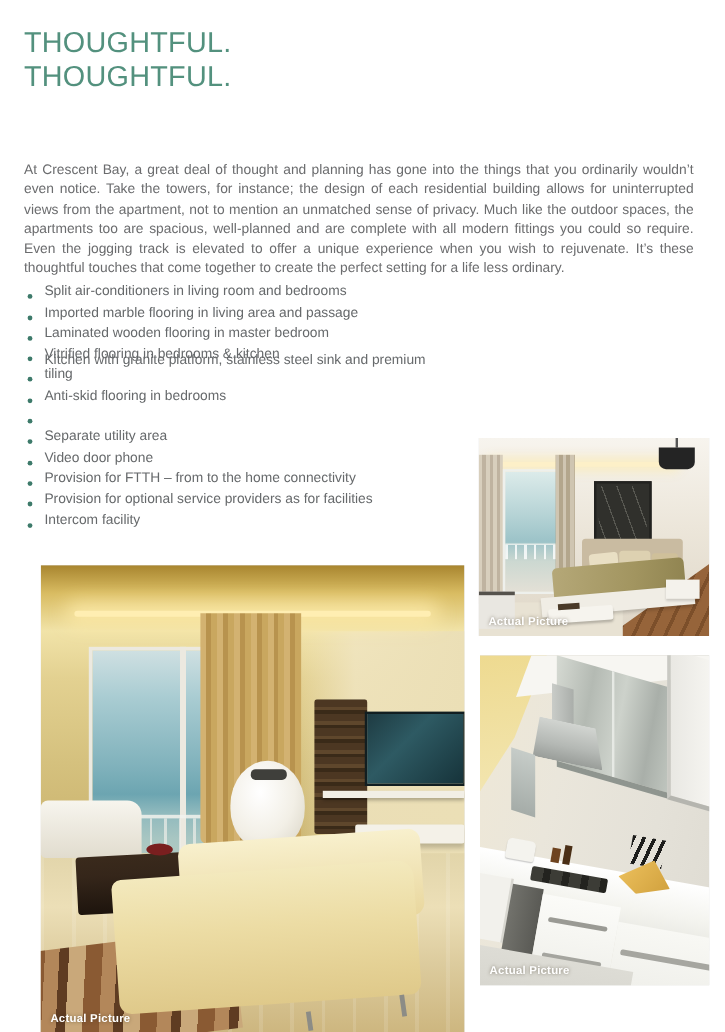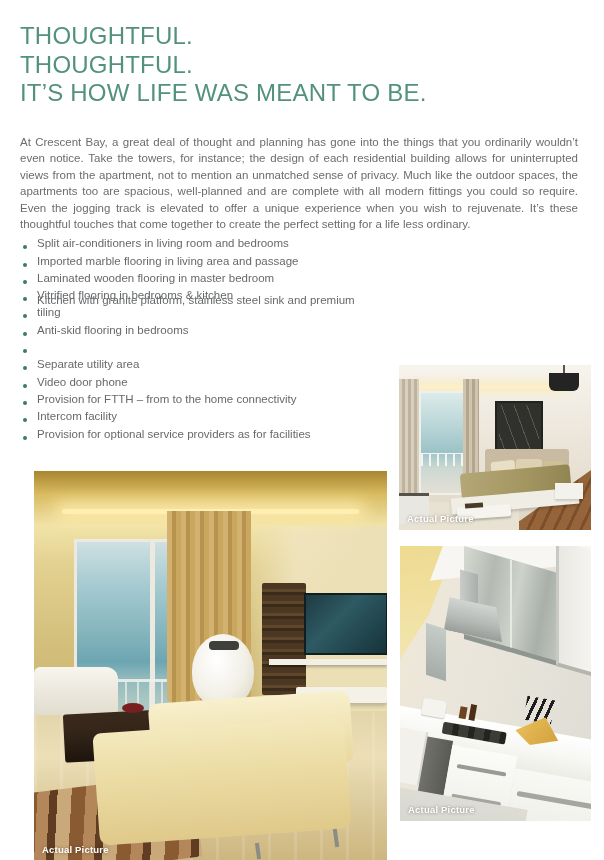--- a/index.html
+++ b/index.html
@@ -154,21 +154,20 @@
       background:linear-gradient(180deg,#dddcd5,#cecdc6);}
 </style>
 </head>
 <body>
 
 <div class="page">
 
   <h1 class="headline">
     <span>THOUGHTFUL.</span>
     <span>THOUGHTFUL.</span>
-    <span>IT’S HOW LIFE WAS MEANT TO BE.</span>
   </h1>
 
   <p class="intro">At Crescent Bay, a great deal of thought and planning has gone into the things that you ordinarily wouldn’t even notice. Take the towers, for instance; the design of each residential building allows for uninterrupted views from the apartment, not to mention an unmatched sense of privacy. Much like the outdoor spaces, the apartments too are spacious, well-planned and are complete with all modern fittings you could so require. Even the jogging track is elevated to offer a unique experience when you wish to rejuvenate. It’s these thoughtful touches that come together to create the perfect setting for a life less ordinary.</p>
 
   <ul class="features">
     <li>
         <span class="dot"></span>
         <span>Split air-conditioners in living room and bedrooms</span>
       </li>
     <li>
@@ -201,25 +200,25 @@
     <li>
         <span class="dot"></span>
         <span>Video door phone</span>
       </li>
     <li>
         <span class="dot"></span>
         <span>Provision for FTTH – from to the home connectivity</span>
       </li>
     <li>
         <span class="dot"></span>
+        <span>Provision for optional service providers as for facilities</span>
+      </li>
+    <li>
+        <span class="dot"></span>
         <span>Intercom facility</span>
-      </li>
-    <li>
-        <span class="dot"></span>
-        <span>Provision for optional service providers as for facilities</span>
       </li>
   </ul>
 
   <figure class="photo bedroom">
     <div class="bd-wall"></div>
     <div class="bd-cove"></div>
     <div class="bd-curtain-l"></div>
     <div class="bd-window"></div>
     <div class="bd-rail"></div>
     <div class="bd-curtain-r"></div>

